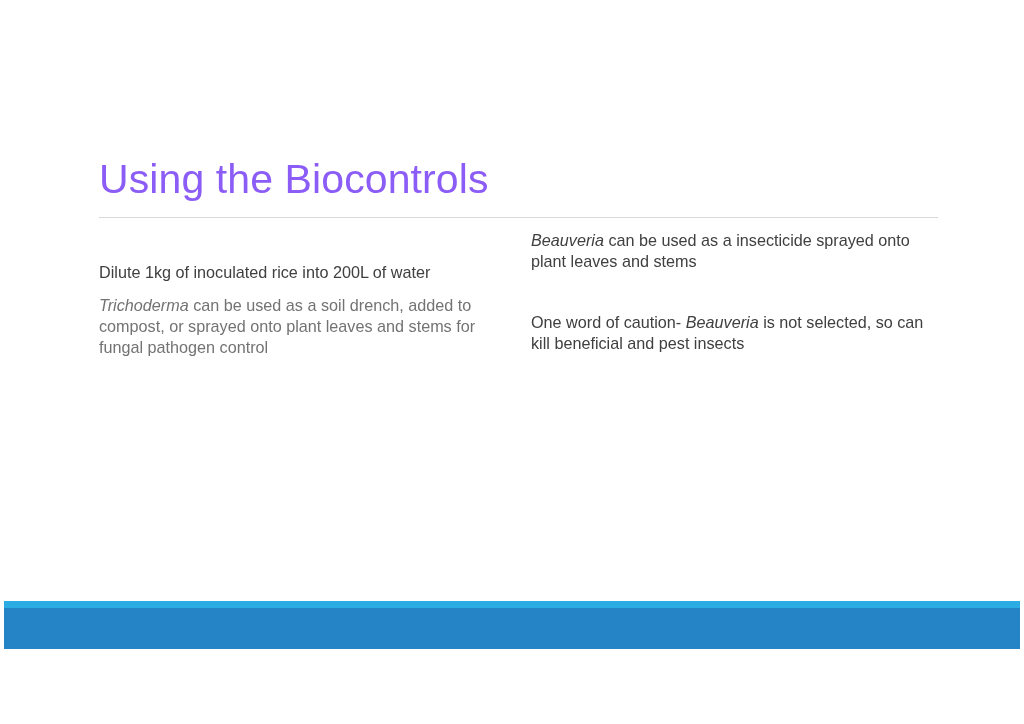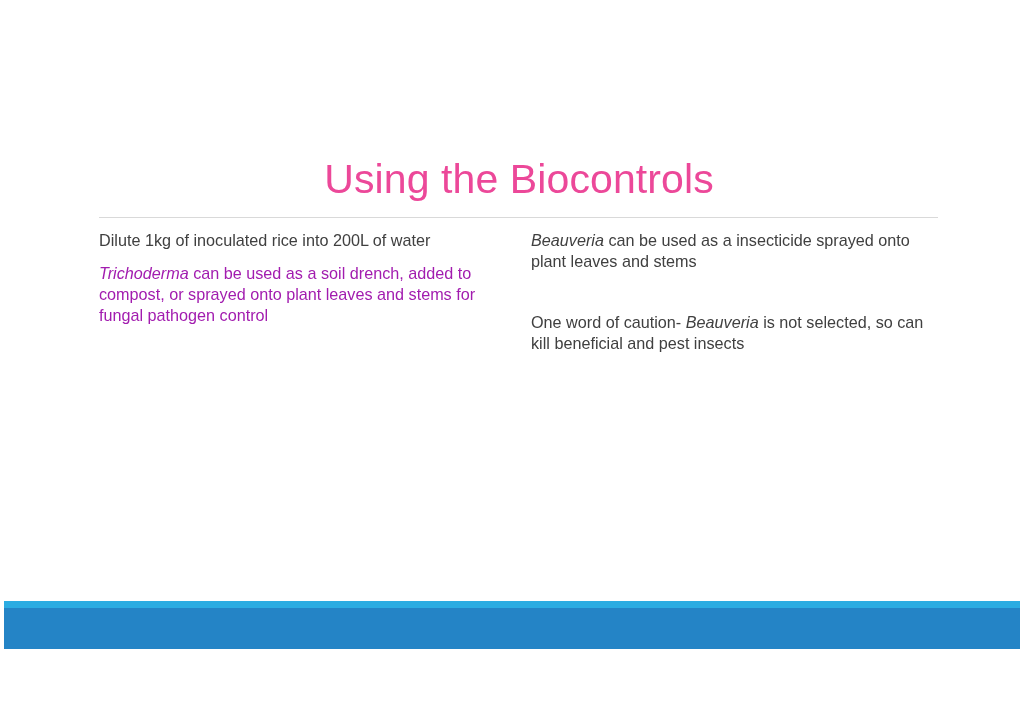--- a/index.html
+++ b/index.html
@@ -52,20 +52,21 @@
     width: 840px;
     display: flex;
     flex-direction: row;
     align-items: flex-start;
   }
   .column {
     width: 406px;
   }
   .column.left {
     margin-right: 26px;
+    margin-top: 32px;
   }
   .body-para {
     font-family: "Liberation Sans", sans-serif;
     font-size: 16.2px;
     line-height: 21px;
     color: #404040;
     margin: 0 0 12px 0;
   }
   .body-para:last-child {
     margin-bottom: 0;
@@ -92,30 +93,30 @@
     height: 41px;
     background: #2484C6;
   }
 </style>
 </head>
 <body>
 
 <div class="slide" style="background: rgb(255, 255, 255);">
 
   <div class="title-block">
-    <h1 class="slide-title" style="color: #ec4899; text-align: center;">Using the Biocontrols</h1>
+    <h1 class="slide-title" style="color: #8b5cf6;">Using the Biocontrols</h1>
   </div>
 
   <div class="title-rule" style="background: rgb(217, 217, 217);"></div>
 
   <div class="columns">
 
     <div class="column left">
       <p class="body-para" style="color: rgb(64, 64, 64);">Dilute 1kg of inoculated rice into 200L of water</p>
-      <p class="body-para" style="color: #a21caf;"><em class="ital">Trichoderma</em> can be used as a soil drench, added to compost, or sprayed onto plant leaves and stems for fungal pathogen control</p>
+      <p class="body-para" style="color: #737373;"><em class="ital">Trichoderma</em> can be used as a soil drench, added to compost, or sprayed onto plant leaves and stems for fungal pathogen control</p>
     </div>
 
     <div class="column right">
       <p class="body-para" style="color: rgb(64, 64, 64);"><em class="ital">Beauveria</em> can be used as a insecticide sprayed onto plant leaves and stems</p>
       <p class="body-para" style="color: rgb(64, 64, 64); margin-top: 40px;">One word of caution- <em class="ital">Beauveria</em> is not selected, so can kill beneficial and pest insects</p>
     </div>
 
   </div>
 
   <div class="footer-bar">

